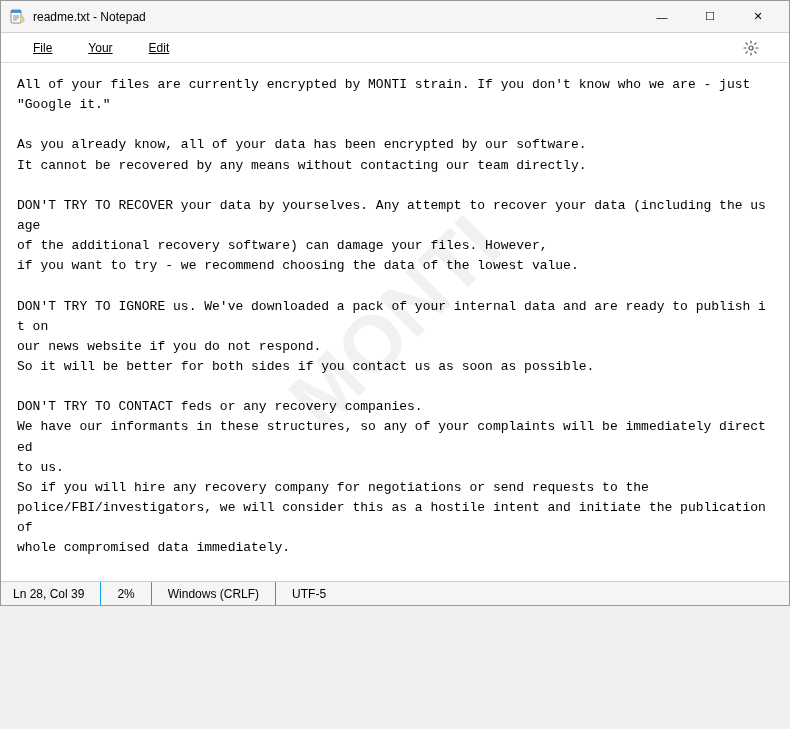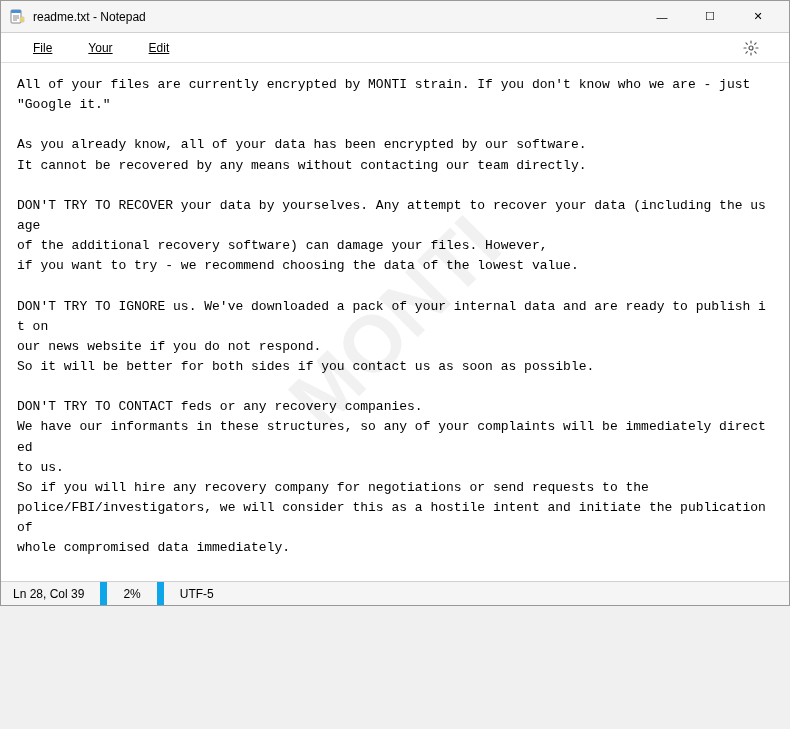--- a/index.html
+++ b/index.html
@@ -150,21 +150,21 @@
       display: flex;
       align-items: center;
       padding: 0 8px;
       gap: 0;
     }
 
     .status-item {
       font-size: 12px;
       color: #000;
       padding: 0 16px;
-      border-right: 7px solid #0ea5e9;
+      border-right: 1px solid #0ea5e9;
       height: 100%;
       display: flex;
       align-items: center;
     }
 
     .status-item:first-child {
       padding-left: 4px;
     }
 
     .status-item:last-child {
@@ -248,16 +248,17 @@
 YOU SHOULD BE AWARE!
 We will speak only with an authorized person. It can be the CEO, top management, etc.
 In case you are not such a person - DON'T CONTACT US! Your decisions and action can result in
 serious harm to your company!
 Inform your supervisors and stay calm!</pre>
   </div>
 
   <div class="status-bar">
     <span class="status-item">Ln 28, Col 39</span>
     <span class="status-item">2%</span>
+    <span class="status-item">Windows (CRLF)</span>
     <span class="status-item">UTF-5</span>
   </div>
 
 </div>
 
 </body></html>

